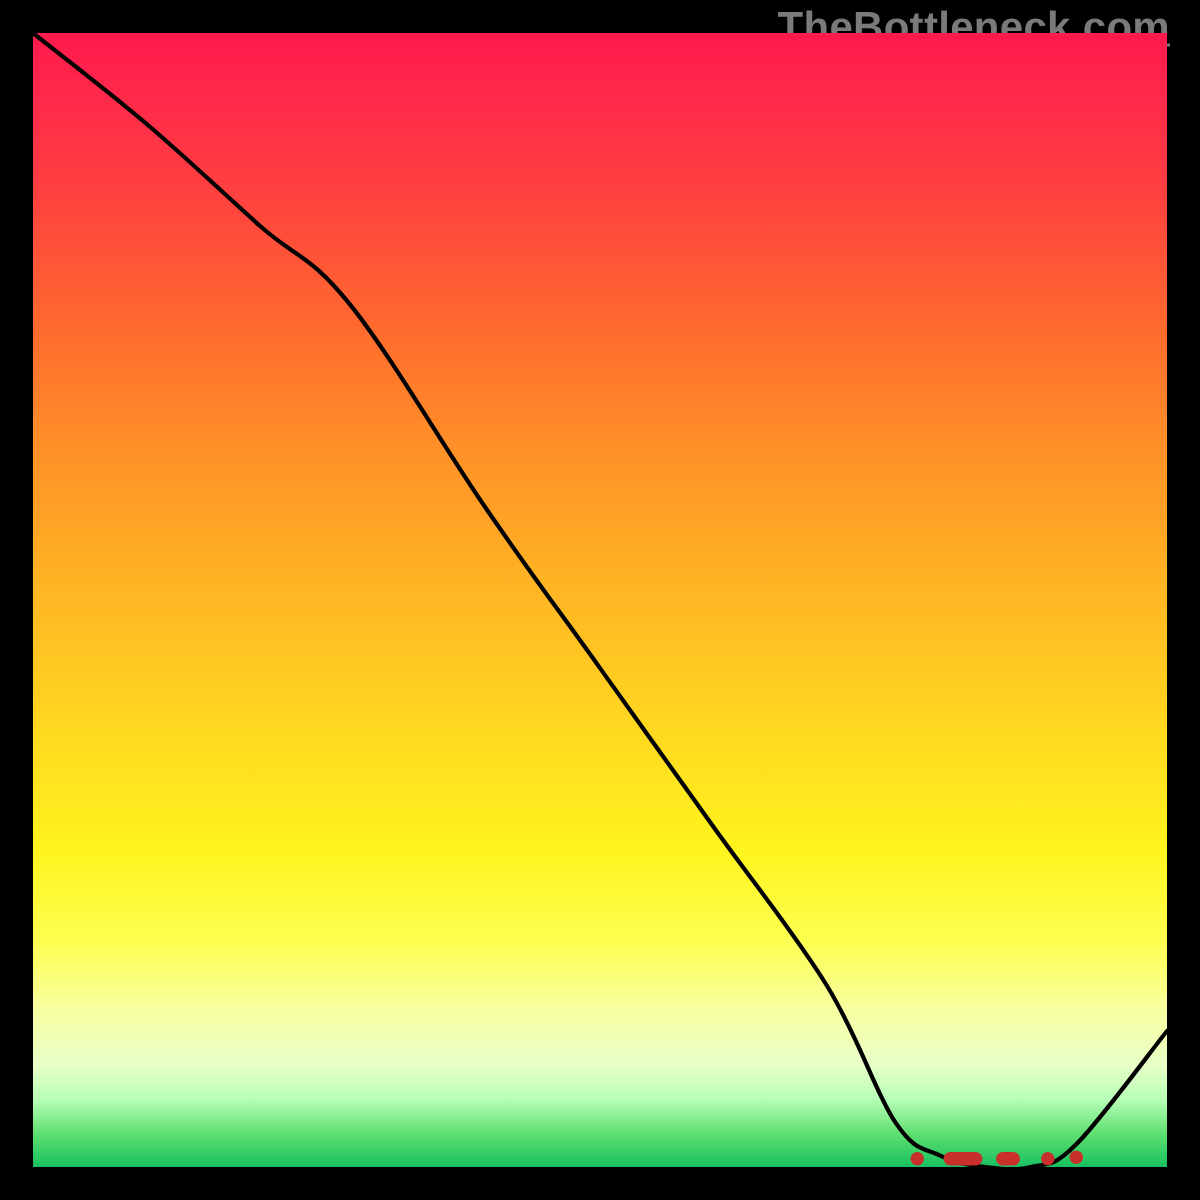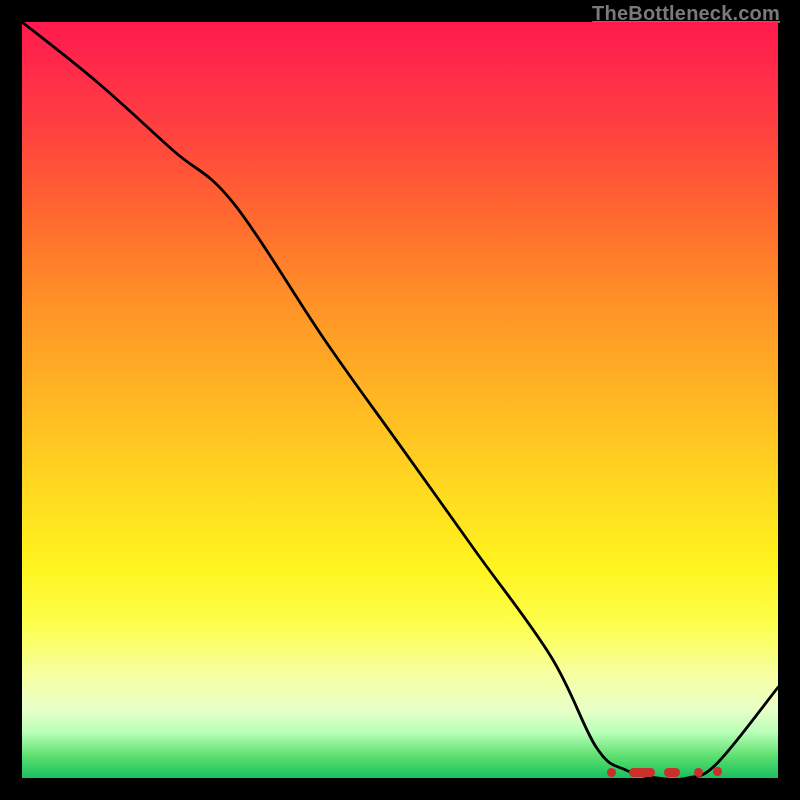--- a/index.html
+++ b/index.html
@@ -39,21 +39,21 @@
       #b8ffb8 94%,
       #60e070 97%,
       #18c060 100%
     );
   }
   .watermark {
     position: absolute;
     top: 2px;
     right: 20px;
     color: #7a7a7a;
-    font-size: 20px;
+    font-size: 28px;
     font-weight: 600;
     letter-spacing: 0.2px;
     user-select: none;
     text-decoration: underline;
   }
   svg.curve {
     position: absolute;
     left: 0;
     top: 0;
     width: 100%;

